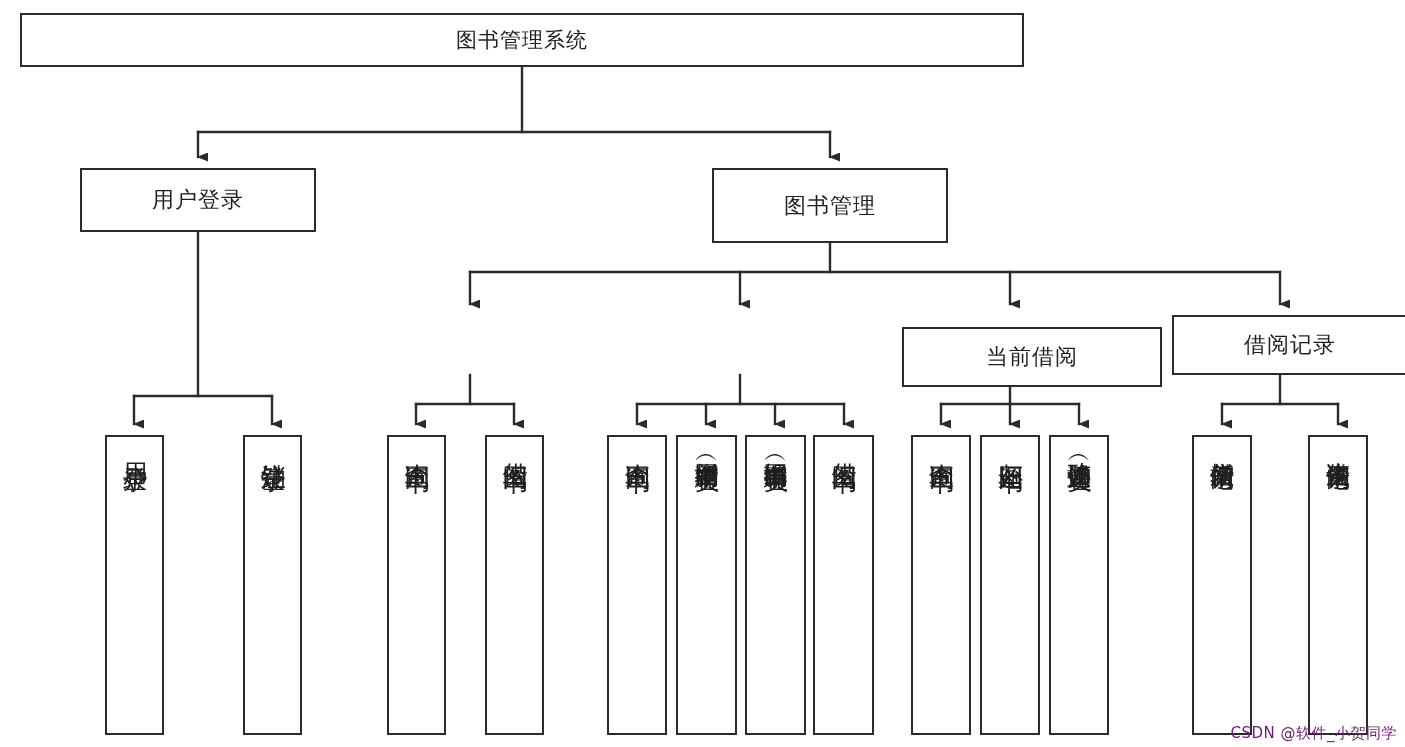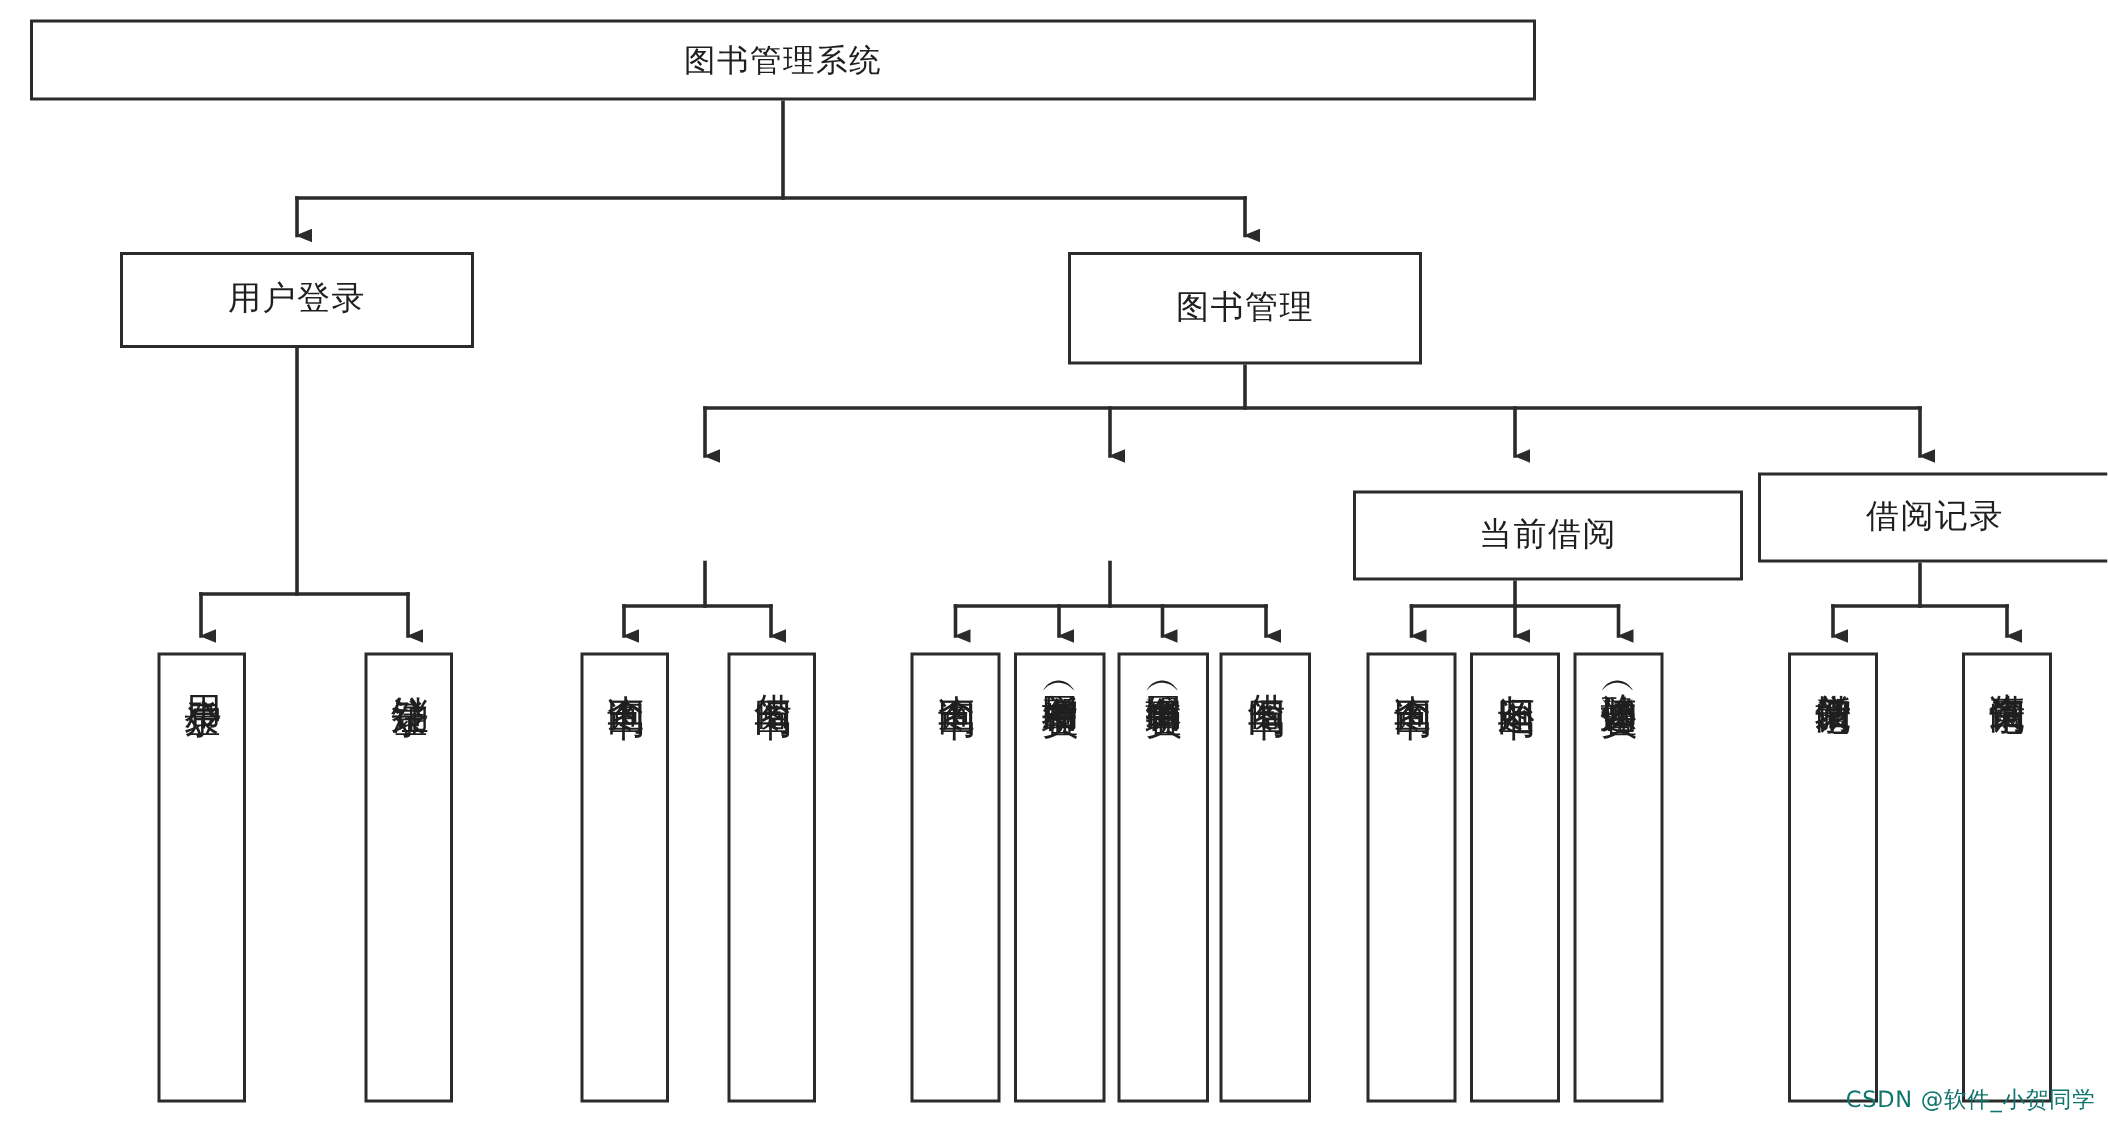--- a/index.html
+++ b/index.html
@@ -63,21 +63,21 @@
     width:1405px;height:747px;
     z-index:1;
     pointer-events:none;
   }
   
   #watermark{
     position:absolute;
     right:8px;
     bottom:4px;
     font-size:15px;
-    color:#0f766e;
+    color:#701a75;
     letter-spacing:.5px;
     z-index:6;
     white-space:nowrap;
     font-family:"DejaVu Sans","Liberation Sans",sans-serif;
   }
 </style>
 </head>
 <body>
 
 <div id="canvas">

